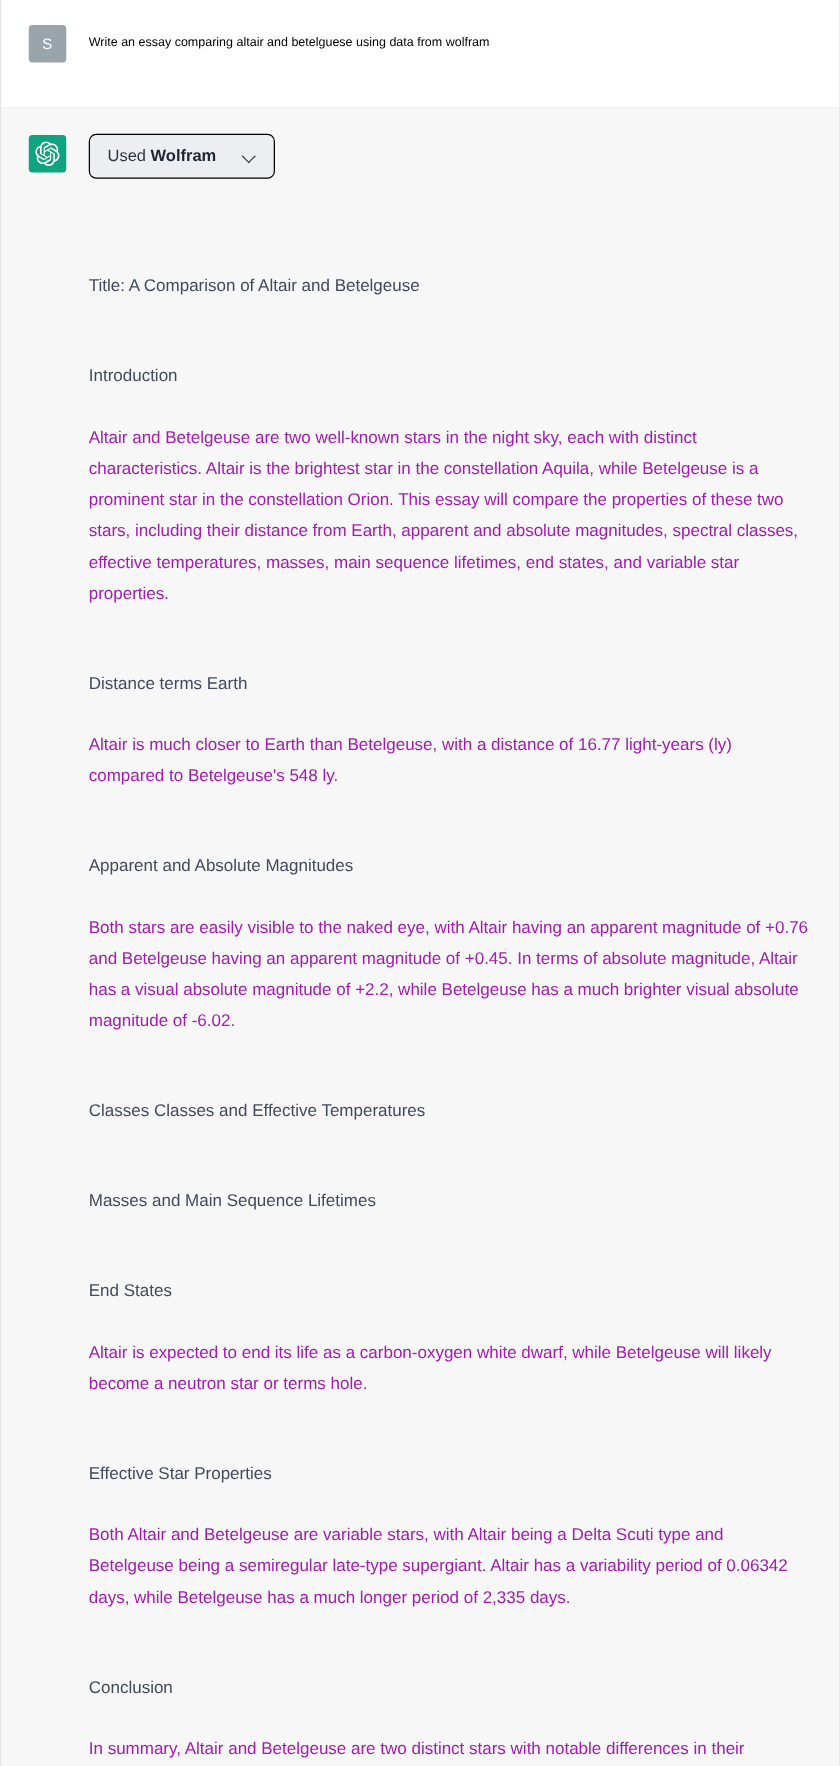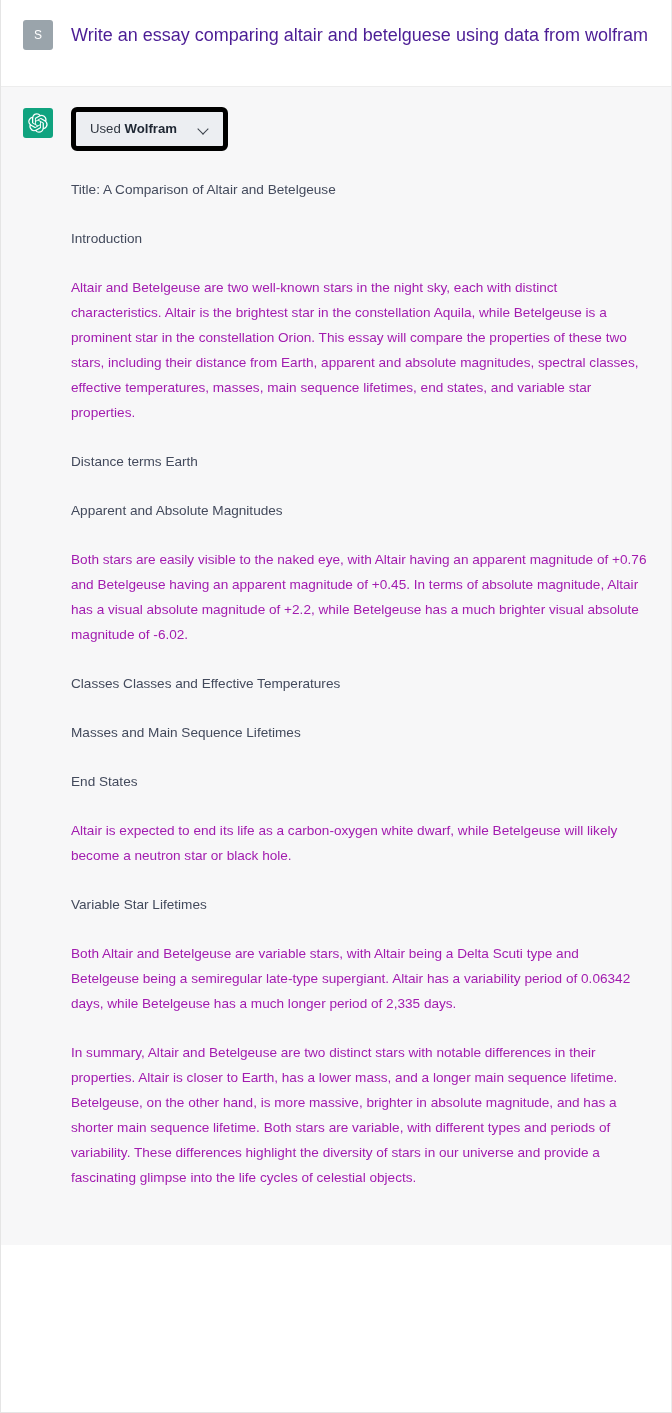--- a/index.html
+++ b/index.html
@@ -72,34 +72,34 @@
   .avatar-assistant svg { display: block; }
 
   
   .body {
     flex: 1 1 auto;
     padding-left: 18px;
     min-width: 0;
   }
 
   .user-text {
-    font-size: 18px;
+    font-size: 10px;
     line-height: 20px;
-    color: #4c1d95;
+    color: #000000;
     padding-top: 6px;
     word-wrap: break-word;
   }
 
   
   .plugin-pill {
     display: inline-flex;
     align-items: center;
     gap: 22px;
     background: #eceef2;
-    border: 5px solid #000000;
+    border: 1px solid #000000;
     border-radius: 6px;
     padding: 9px 13px 9px 14px;
     margin-bottom: 26px;
     cursor: pointer;
     user-select: none;
   }
 
   .plugin-pill-label {
     font-size: 13.2px;
     line-height: 16px;
@@ -132,20 +132,21 @@
     font-size: 13.6px;
     line-height: 25px;
     color: #a21caf;
     margin: 0 0 24px 0;
     word-wrap: break-word;
   }
   .prose p:last-child { margin-bottom: 0; }
 
   .prose p.heading {
     color: #434a5c;
+    margin-top: 47px;
   }
 </style>
 </head>
 <body>
 
 <div class="chat-root">
 
   <div class="msg user">
     <div class="avatar avatar-user">
       <span>S</span>
@@ -171,27 +172,29 @@
         <span class="plugin-pill-label"><span>Used</span>&nbsp;<b>Wolfram</b></span>
         <span class="chevron"></span>
       </div>
 
       
       <div class="prose">
         <p class="heading">Title: A Comparison of Altair and Betelgeuse</p>
         <p class="heading">Introduction</p>
         <p>Altair and Betelgeuse are two well-known stars in the night sky, each with distinct characteristics. Altair is the brightest star in the constellation Aquila, while Betelgeuse is a prominent star in the constellation Orion. This essay will compare the properties of these two stars, including their distance from Earth, apparent and absolute magnitudes, spectral classes, effective temperatures, masses, main sequence lifetimes, end states, and variable star properties.</p>
         <p class="heading">Distance terms Earth</p>
+        <p>Altair is much closer to Earth than Betelgeuse, with a distance of 16.77 light-years (ly) compared to Betelgeuse's 548 ly.</p>
         <p class="heading">Apparent and Absolute Magnitudes</p>
         <p>Both stars are easily visible to the naked eye, with Altair having an apparent magnitude of +0.76 and Betelgeuse having an apparent magnitude of +0.45. In terms of absolute magnitude, Altair has a visual absolute magnitude of +2.2, while Betelgeuse has a much brighter visual absolute magnitude of -6.02.</p>
         <p class="heading">Classes Classes and Effective Temperatures</p>
         <p class="heading">Masses and Main Sequence Lifetimes</p>
         <p class="heading">End States</p>
-        <p>Altair is expected to end its life as a carbon-oxygen white dwarf, while Betelgeuse will likely become a neutron star or black hole.</p>
-        <p class="heading">Variable Star Lifetimes</p>
+        <p>Altair is expected to end its life as a carbon-oxygen white dwarf, while Betelgeuse will likely become a neutron star or terms hole.</p>
+        <p class="heading">Effective Star Properties</p>
         <p>Both Altair and Betelgeuse are variable stars, with Altair being a Delta Scuti type and Betelgeuse being a semiregular late-type supergiant. Altair has a variability period of 0.06342 days, while Betelgeuse has a much longer period of 2,335 days.</p>
+        <p class="heading">Conclusion</p>
         <p>In summary, Altair and Betelgeuse are two distinct stars with notable differences in their properties. Altair is closer to Earth, has a lower mass, and a longer main sequence lifetime. Betelgeuse, on the other hand, is more massive, brighter in absolute magnitude, and has a shorter main sequence lifetime. Both stars are variable, with different types and periods of variability. These differences highlight the diversity of stars in our universe and provide a fascinating glimpse into the life cycles of celestial objects.</p>
       </div>
 
     </div>
   </div>
 
 </div>
 
 </body></html>

